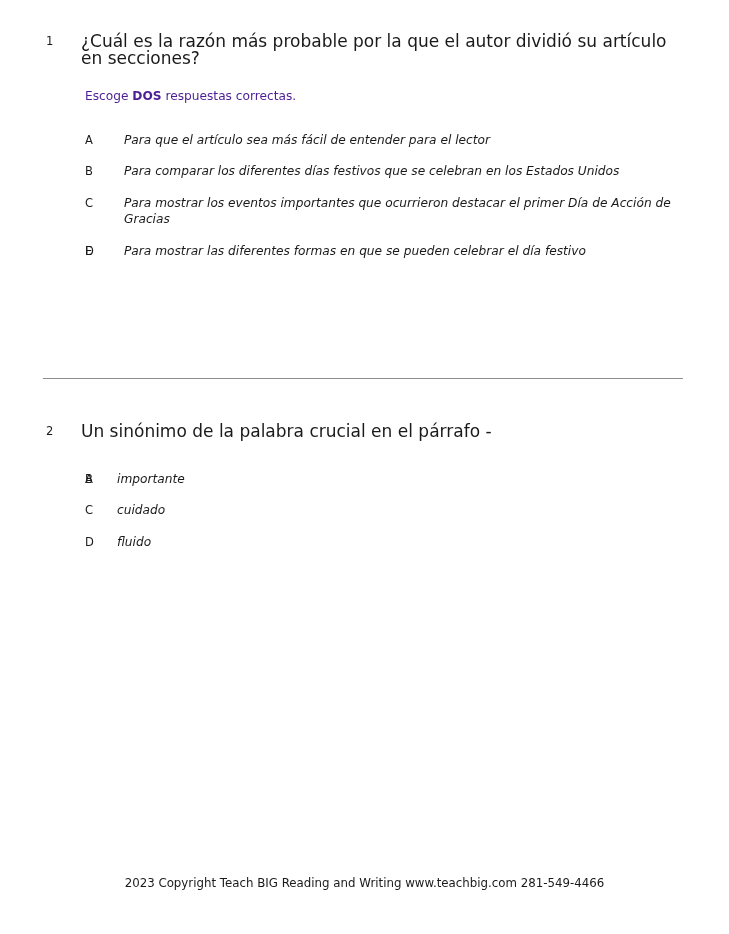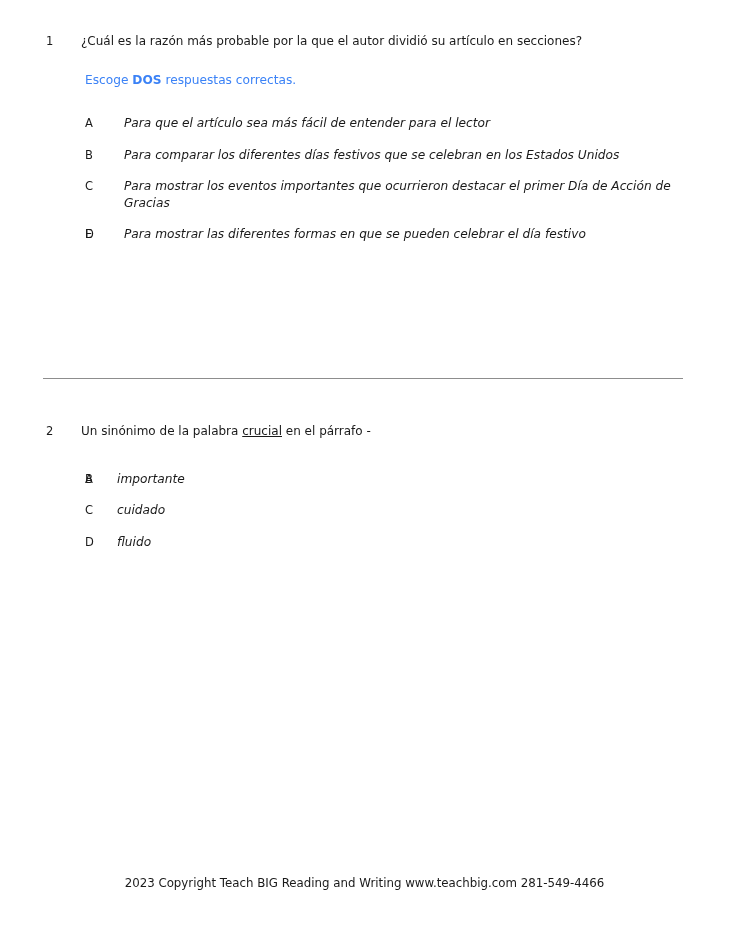--- a/index.html
+++ b/index.html
@@ -40,37 +40,36 @@
   }
   .q-number {
     position: absolute;
     left: 46px;
     top: 0;
     font-size: 11.5px;
     line-height: 16px;
     color: #1a1a1a;
   }
   .q-text {
-    font-size: 12px;
+    font-size: 17px;
     line-height: 16.5px;
     color: #1a1a1a;
     display: block;
   }
   .q-text .underlined {
-    text-decoration: underline;
     text-underline-offset: 1px;
   }
 
   
   .q-instruction {
     padding-left: 85px;
     padding-right: 34px;
     font-size: 12.2px;
     line-height: 16.5px;
-    color: #3b82f6;
+    color: #4c1d95;
   }
   #question-1 .q-instruction { margin-top: 22px; }
   .q-instruction b { font-weight: bold; }
 
   
   .options {
     margin: 0;
     padding: 0;
     list-style: none;
   }

